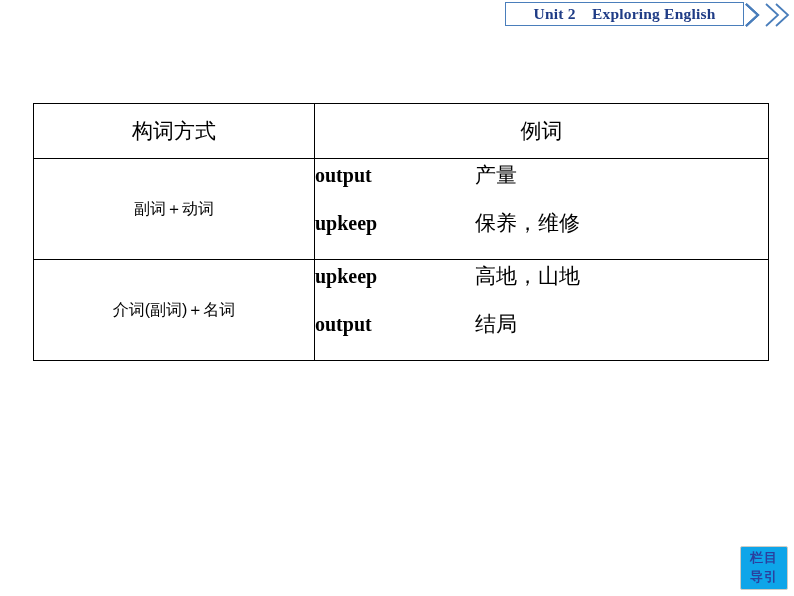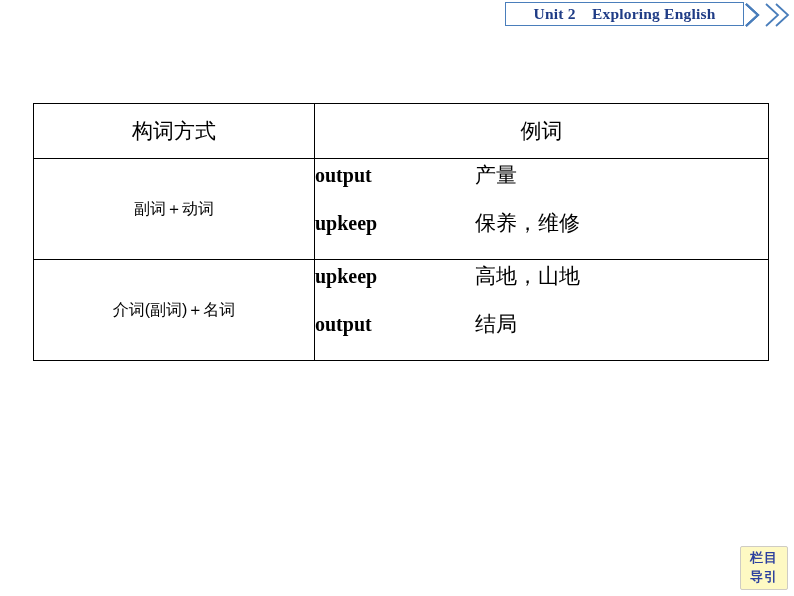--- a/index.html
+++ b/index.html
@@ -122,21 +122,21 @@
   tr.r-3 td { height: 50px; }
   tr.r-3 .example-row { height: 50px; }
 
   
   #nav-badge {
     position: absolute;
     right: 6px;
     bottom: 6px;
     width: 46px;
     height: 42px;
-    background: #fef9c3;
+    background: #0ea5e9;
     border: 1px solid #cfccc4;
     border-radius: 2px;
     display: flex;
     flex-direction: column;
     align-items: center;
     justify-content: center;
     font-family: "Liberation Sans", "DejaVu Sans", sans-serif;
     font-size: 13px;
     font-weight: bold;
     color: #2b3f9e;

